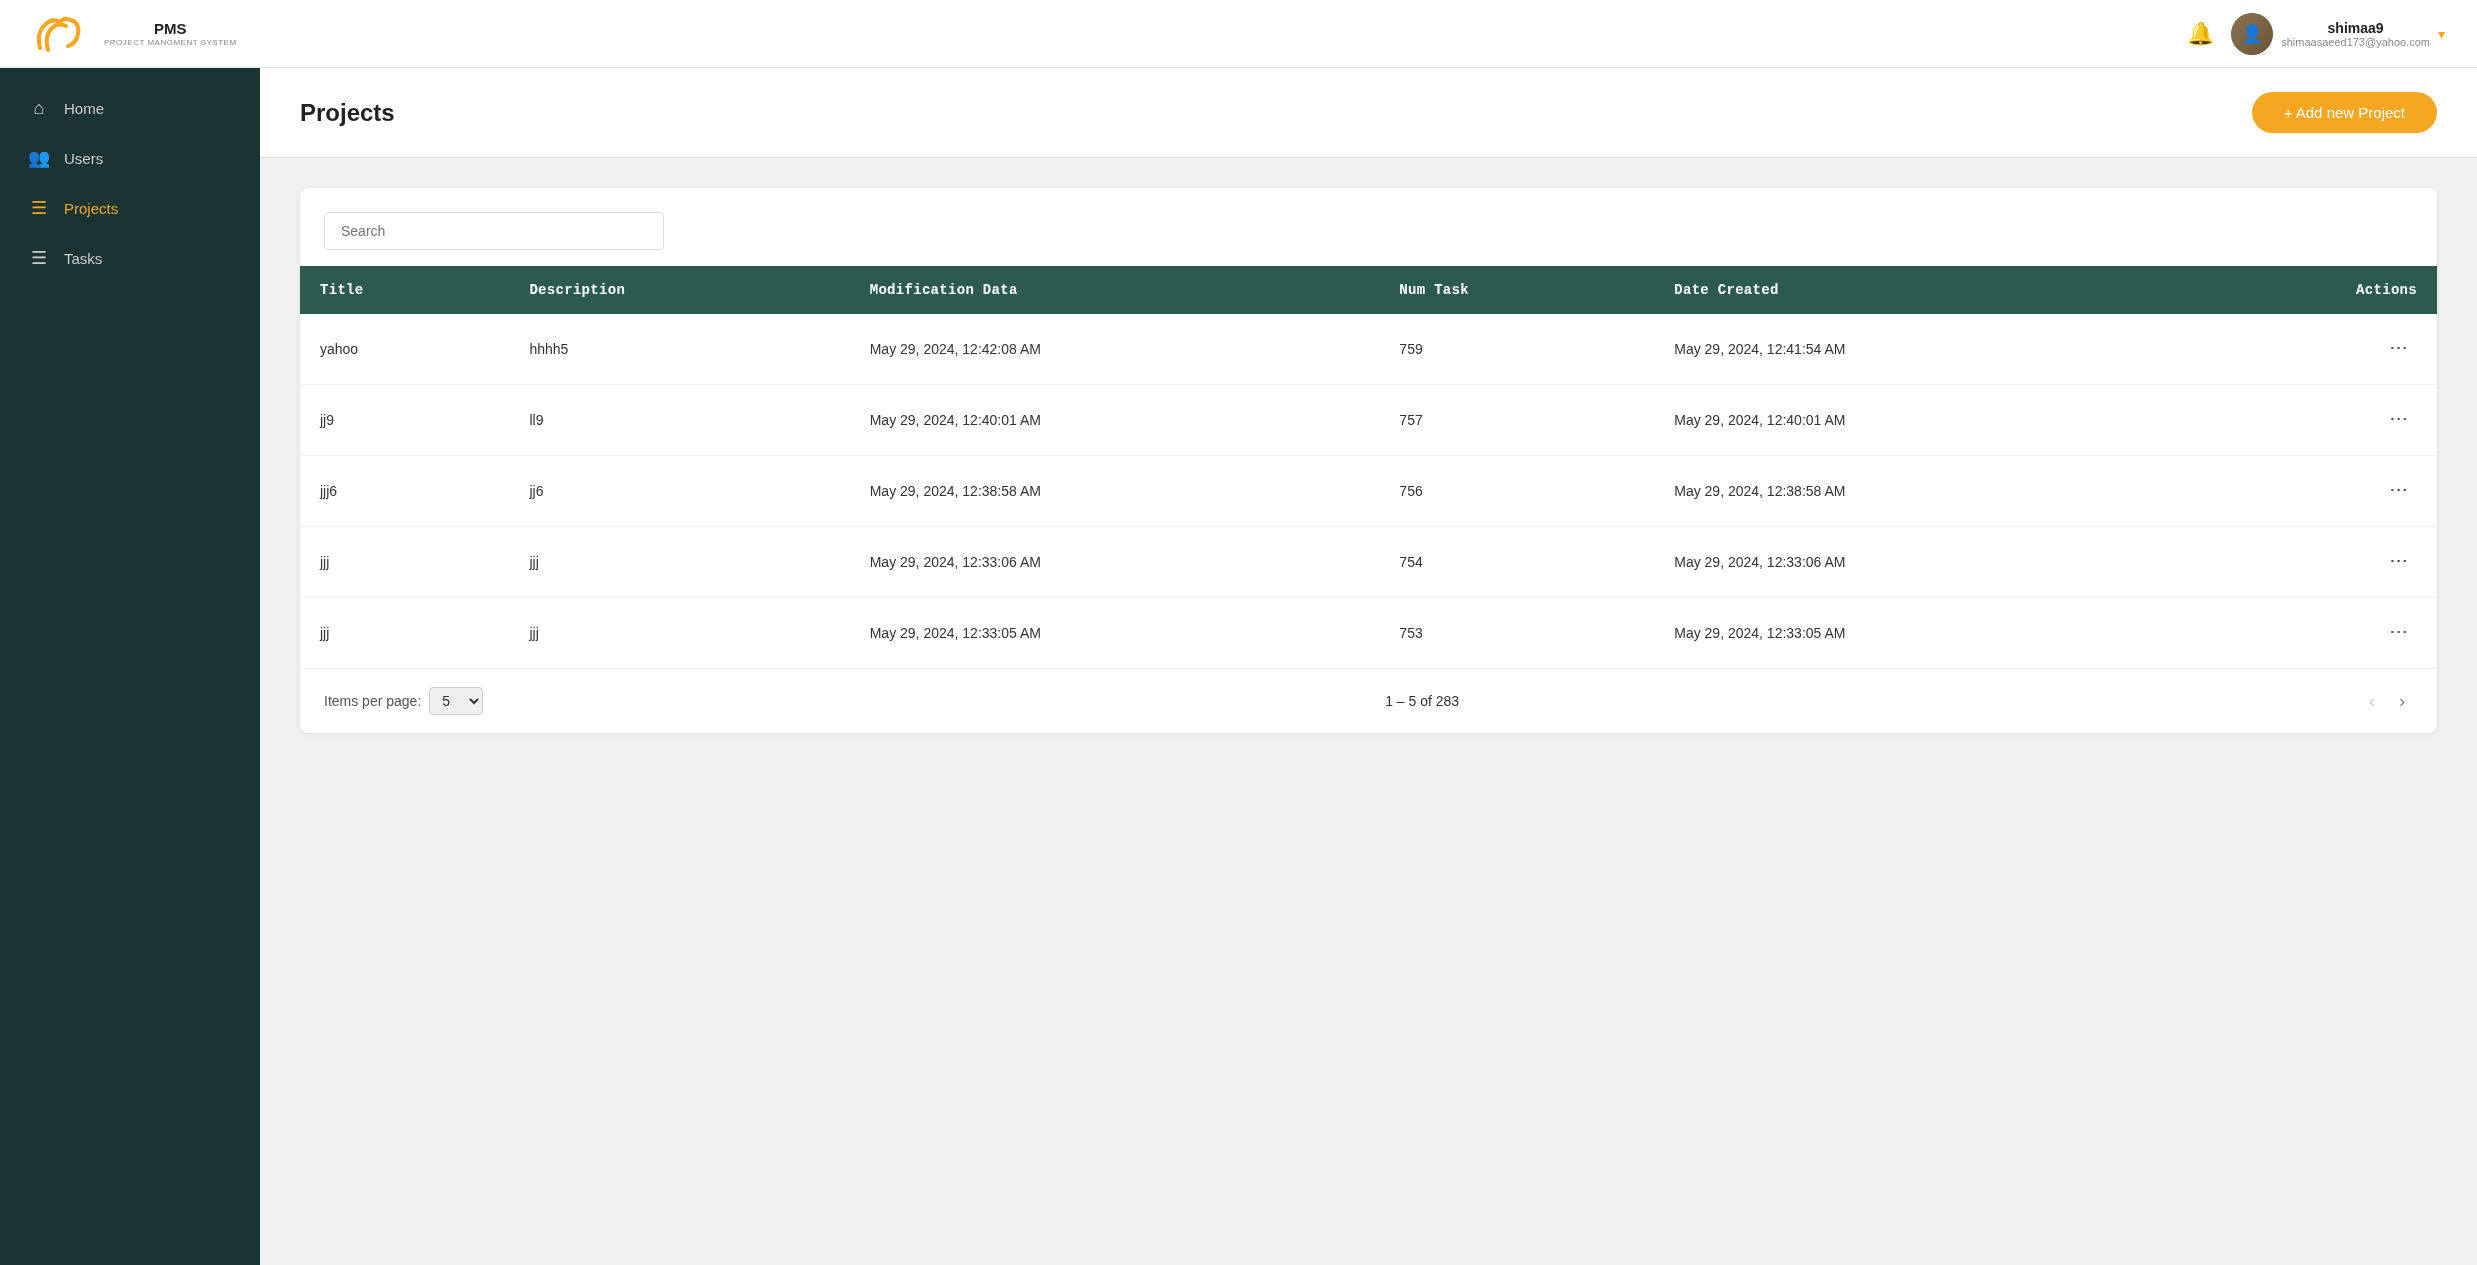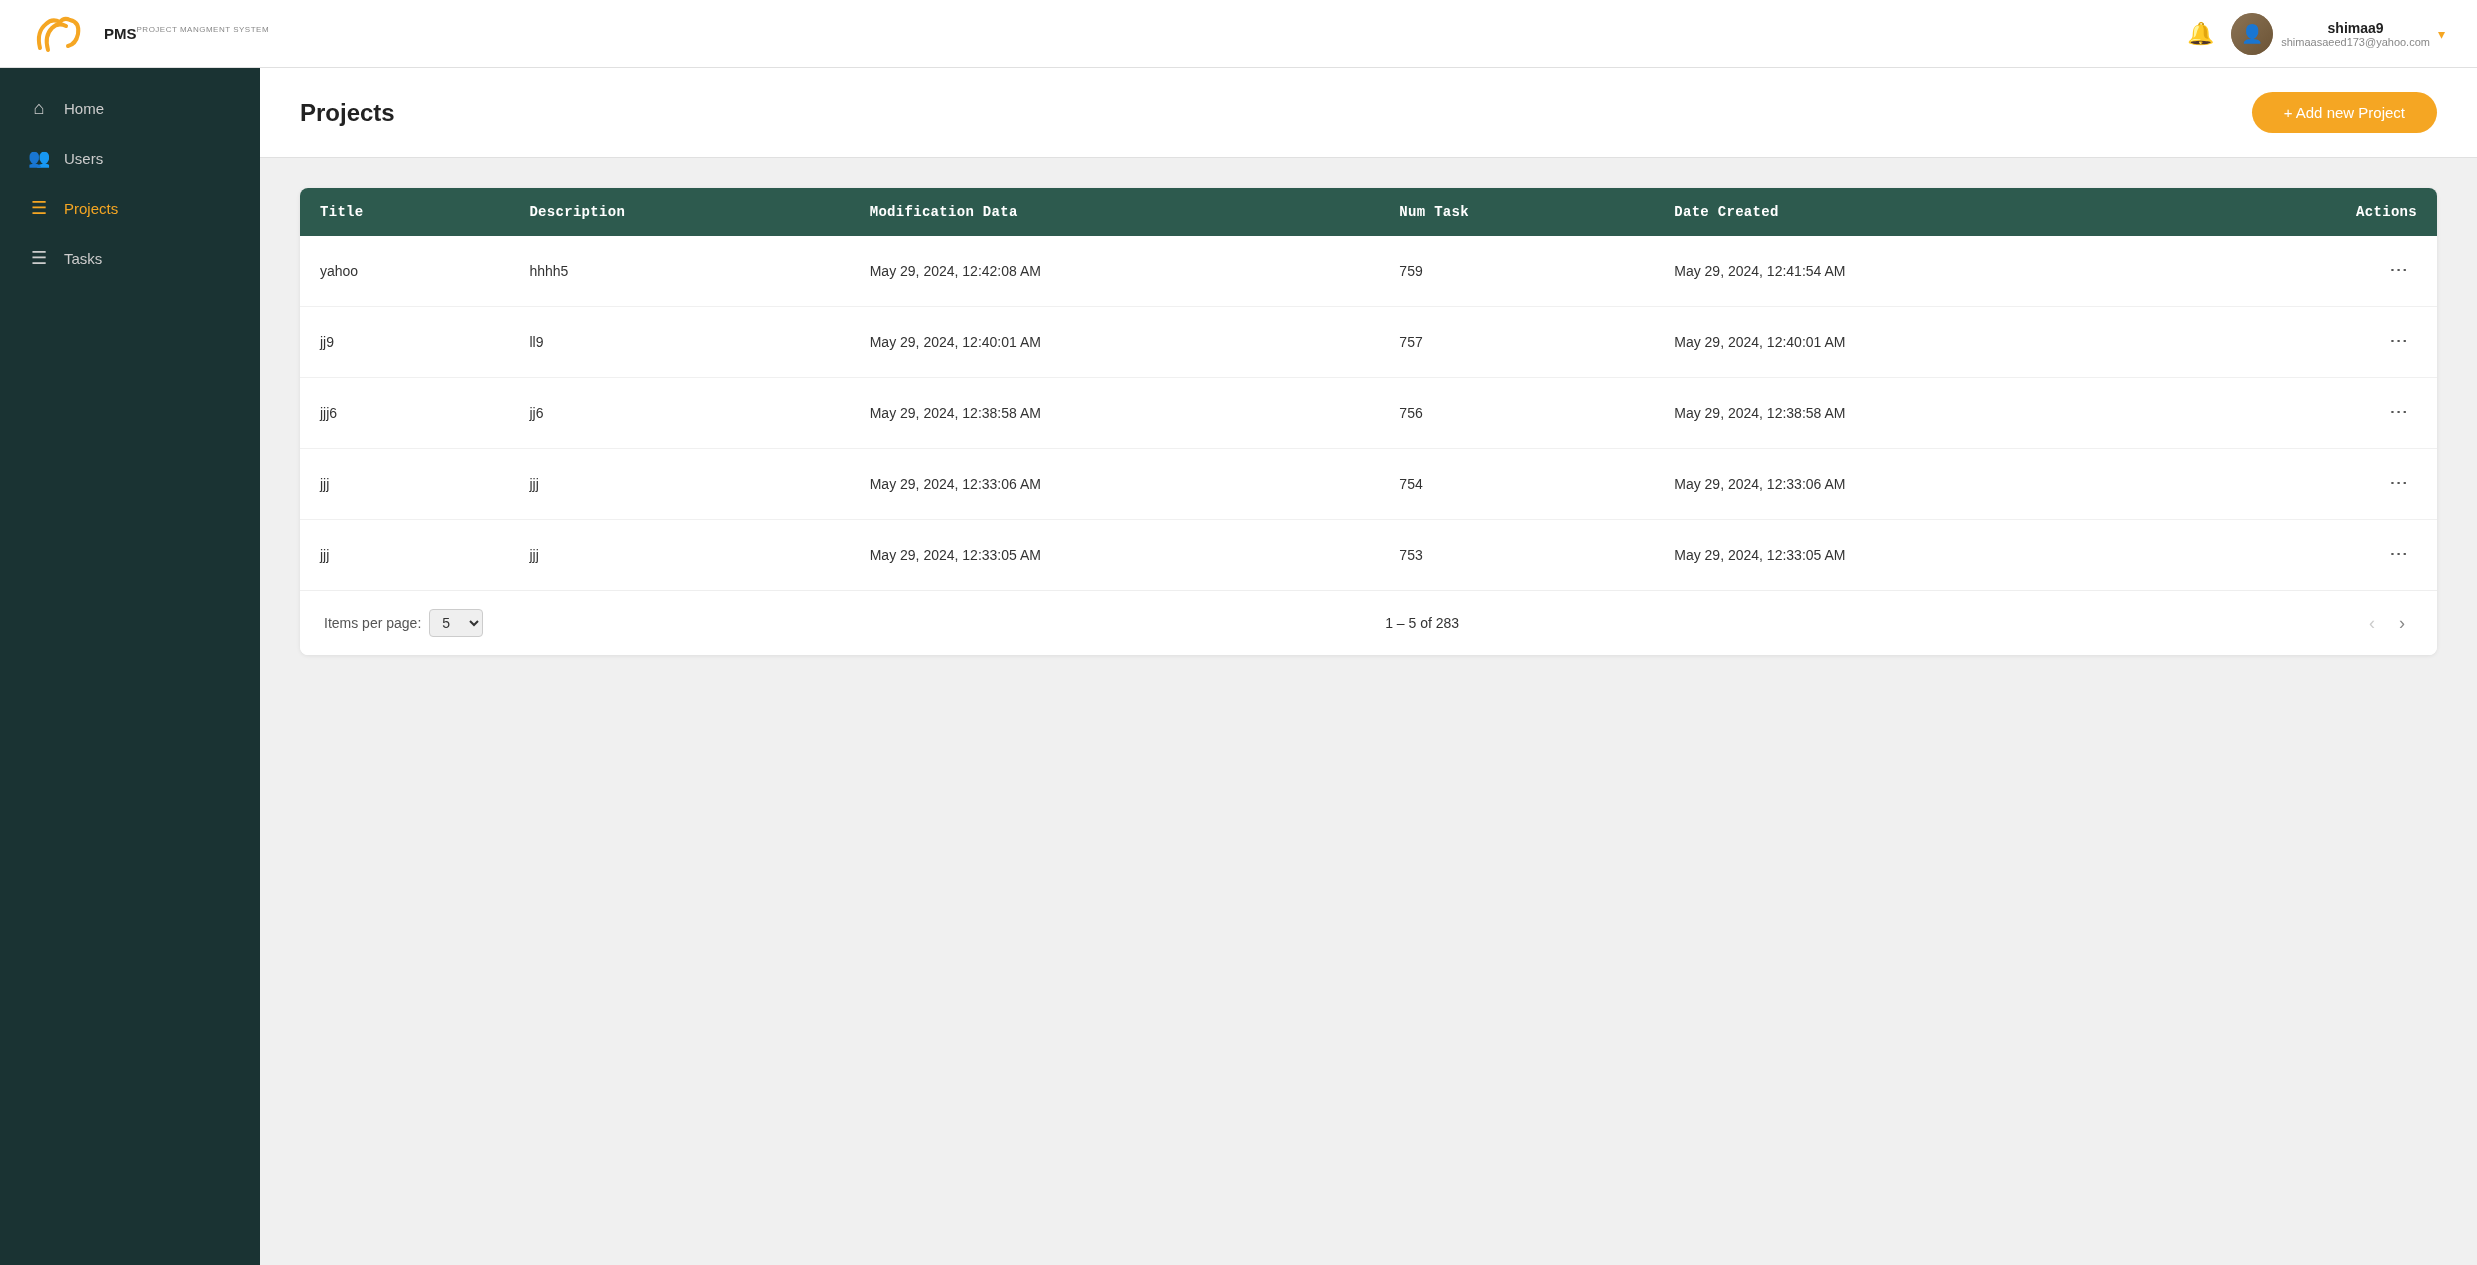--- a/index.html
+++ b/index.html
@@ -20,21 +20,23 @@
       display: flex;
       align-items: center;
       gap: 12px;
     }
     .logo-svg {
       width: 60px;
       height: 44px;
     }
     .logo-text {
       display: flex;
+      flex-direction: column;
       line-height: 1.2;
+      align-items: center;
     }
     .logo-pms {
       font-size: 15px;
       font-weight: 700;
       color: #222;
     }
     .logo-subtitle {
       font-size: 8px;
       color: #888;
       letter-spacing: 0.5px;
@@ -329,20 +331,23 @@
 
   <div class="main">
     <div class="page-header">
       <h1 class="page-title">Projects</h1>
       <button class="add-btn">+ Add new Project</button>
     </div>
 
     <div class="content-area">
       <div class="card">
 
+        <div class="search-area">
+          <input type="text" class="search-input" placeholder="Search" style="">
+        </div>
 
         <table>
           <thead>
             <tr>
               <th>Title</th>
               <th>Description</th>
               <th>Modification Data</th>
               <th>Num Task</th>
               <th>Date Created</th>
               <th style="text-align:right;">Actions</th>

